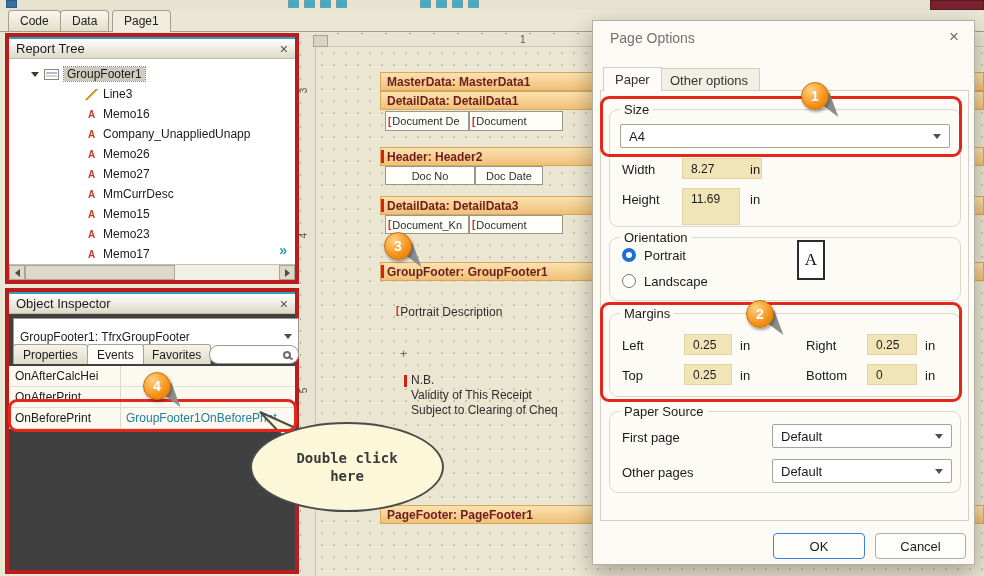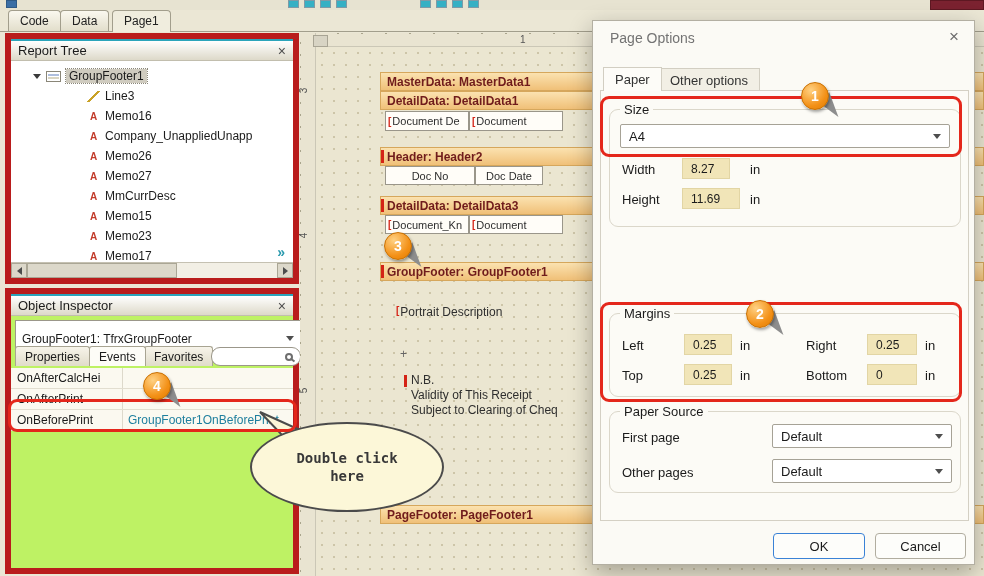--- a/index.html
+++ b/index.html
@@ -8,21 +8,21 @@
 
 .sliver{position:absolute;left:0;top:0;width:100%;height:10px;background:#e7e3d1}
 .sl-ic{position:absolute;top:0;width:11px;height:8px;border:1px solid #7e9aa6;background:#35b0c4}
 .sl-ic.blue{background:#3a6ea5;border-color:#2f5a86}
 .sl-ic.dark{background:#7b2230;border-color:#5d1822;width:54px;height:10px}
 
 .doctab{position:absolute;top:10px;height:21px;padding:3px 11px 0;border:1px solid #a29e8c;border-bottom:none;border-radius:4px 4px 0 0;background:linear-gradient(#faf8ef,#e2decb);font-size:12px;color:#222}
 .doctab.active{background:#f0edde;height:22px;z-index:2}
 .tab-base{position:absolute;left:0;top:31px;width:100%;height:1px;background:#a29e8c}
 
-.panel{position:absolute;background:#bef264;border:6px solid #b91c1c}
+.panel{position:absolute;background:#404040;border:4px solid #b91c1c}
 .phead{position:absolute;left:0;top:0;right:0;height:22px;background:linear-gradient(#ffffff,#ddd9c9);border-top:2px solid #2ba4ba;border-bottom:1px solid #c2beae;display:flex;align-items:center;padding:0 7px;font-size:13px}
 .pclose{margin-left:auto;color:#4e4e4e;font-size:14px;line-height:1}
 .pclose::before{content:"×"}
 
 .trow{position:absolute;height:20px;display:flex;align-items:center;gap:5px;white-space:nowrap}
 .tri-down{width:0;height:0;border-left:4px solid transparent;border-right:4px solid transparent;border-top:5px solid #3a3a3a}
 .band-ic{width:15px;height:11px;border:1px solid #8a8678;background:#fff;position:relative;display:inline-block}
 .band-ic::before{content:"";position:absolute;left:1px;right:1px;top:2px;height:2px;background:#aebedd}
 .band-ic::after{content:"";position:absolute;left:1px;right:1px;bottom:2px;height:2px;background:#d9d5c3}
 .line-ic{width:13px;height:11px;background:linear-gradient(135deg,transparent 42%,#c9a227 42%,#c9a227 58%,transparent 58%)}
@@ -275,27 +275,35 @@
     <div class="dtab" style="left:65px">Other options</div>
     <div class="dcontent"></div>
 
     <div class="gbox" style="left:16px;top:88px;width:352px;height:118px">
       <span class="glabel">Size</span>
       <div class="dcombo" style="left:10px;top:14px;width:330px;height:24px">
         <span>A4</span>
         <span class="cv"></span>
       </div>
       <span class="dlabel" style="left:12px;top:52px">Width</span>
-      <div class="dfield" style="left:72px;top:48px;width:48px;height:21px">8.27</div>
+      <div class="dfield" style="left:72px;top:48px;width:80px;height:21px">8.27</div>
       <span class="dlabel" style="left:140px;top:52px">in</span>
       <span class="dlabel" style="left:12px;top:82px">Height</span>
-      <div class="dfield" style="left:72px;top:78px;width:58px;height:21px">11.69</div>
+      <div class="dfield" style="left:72px;top:78px;width:58px;height:37px">11.69</div>
       <span class="dlabel" style="left:140px;top:82px">in</span>
     </div>
 
+    <div class="gbox" style="left:16px;top:216px;width:352px;height:64px">
+      <span class="glabel">Orientation</span>
+      <span class="radio checked" style="left:12px;top:10px"></span>
+      <span class="dlabel" style="left:34px;top:10px">Portrait</span>
+      <span class="radio" style="left:12px;top:36px"></span>
+      <span class="dlabel" style="left:34px;top:36px">Landscape</span>
+      <span class="papericon" style="left:187px;top:2px"></span>
+    </div>
 
     <div class="gbox" style="left:16px;top:292px;width:352px;height:84px">
       <span class="glabel">Margins</span>
       <span class="dlabel" style="left:12px;top:24px">Left</span>
       <div class="dfield" style="left:74px;top:20px;width:48px;height:21px">0.25</div>
       <span class="dlabel" style="left:130px;top:24px">in</span>
       <span class="dlabel" style="left:196px;top:24px">Right</span>
       <div class="dfield" style="left:257px;top:20px;width:50px;height:21px">0.25</div>
       <span class="dlabel" style="left:315px;top:24px">in</span>
       <span class="dlabel" style="left:12px;top:54px">Top</span>

